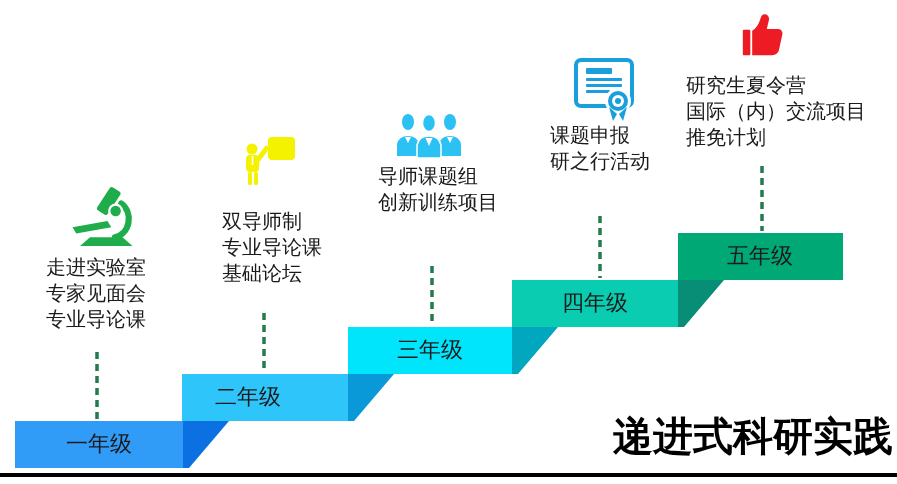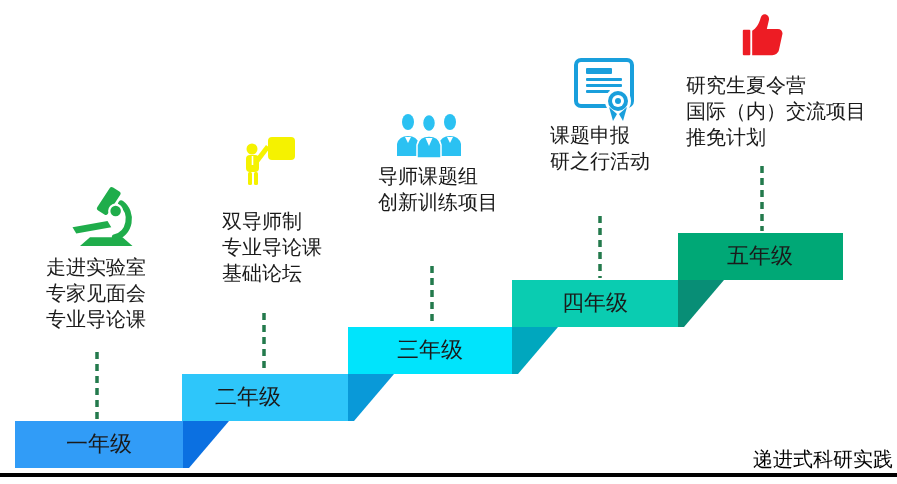--- a/index.html
+++ b/index.html
@@ -15,21 +15,21 @@
   }
   .col{
     position:absolute;transform:translateX(-50%);text-align:left;
     font-size:20px;line-height:26px;color:#1a1a1a;font-weight:500;
   }
   .col .line{white-space:nowrap;}
   .icon{position:absolute;display:block;}
   .icon svg{display:block;width:100%;height:100%;}
   .title{
     position:absolute;top:419px;right:4px;
-    font-size:20px;line-height:34px;font-weight:400;color:#000;white-space:nowrap;margin-top:23px;
+    font-size:40px;line-height:34px;font-weight:700;color:#000;white-space:nowrap;
   }
 </style>
 </head>
 <body>
 
 <div class="stage">
 
   <svg class="stairs" viewBox="0 0 897 484">
 
     <polygon points="183,421 229,421 189,468 183,468" fill="#0B70E1"></polygon>

